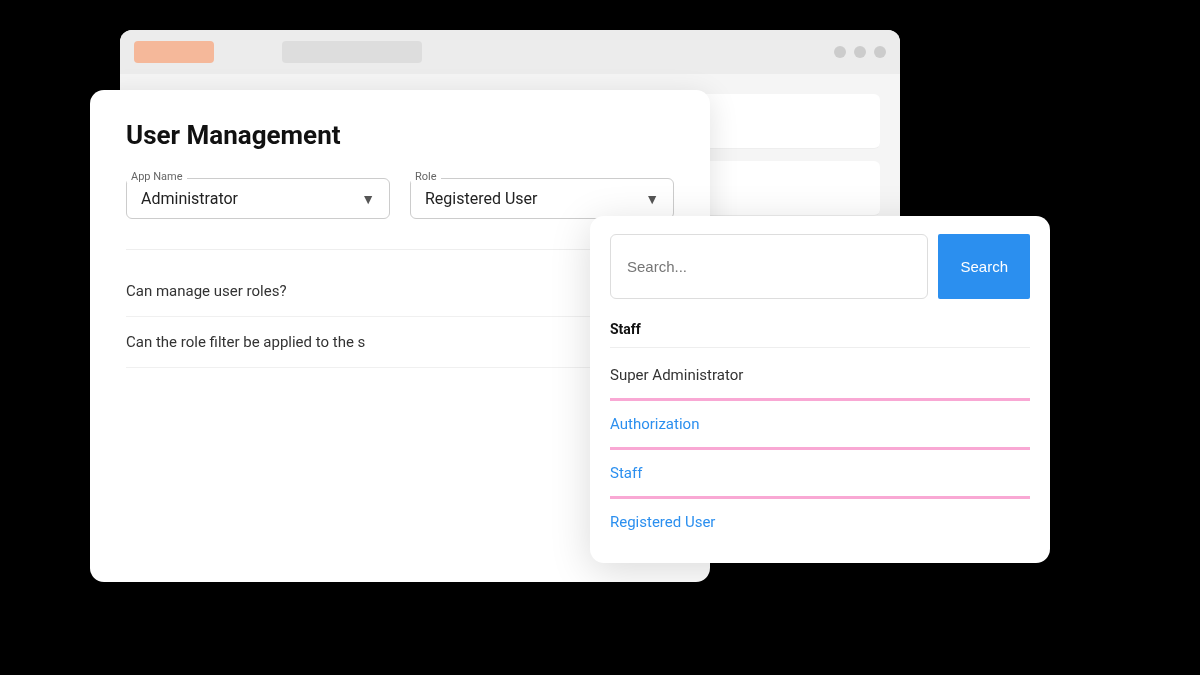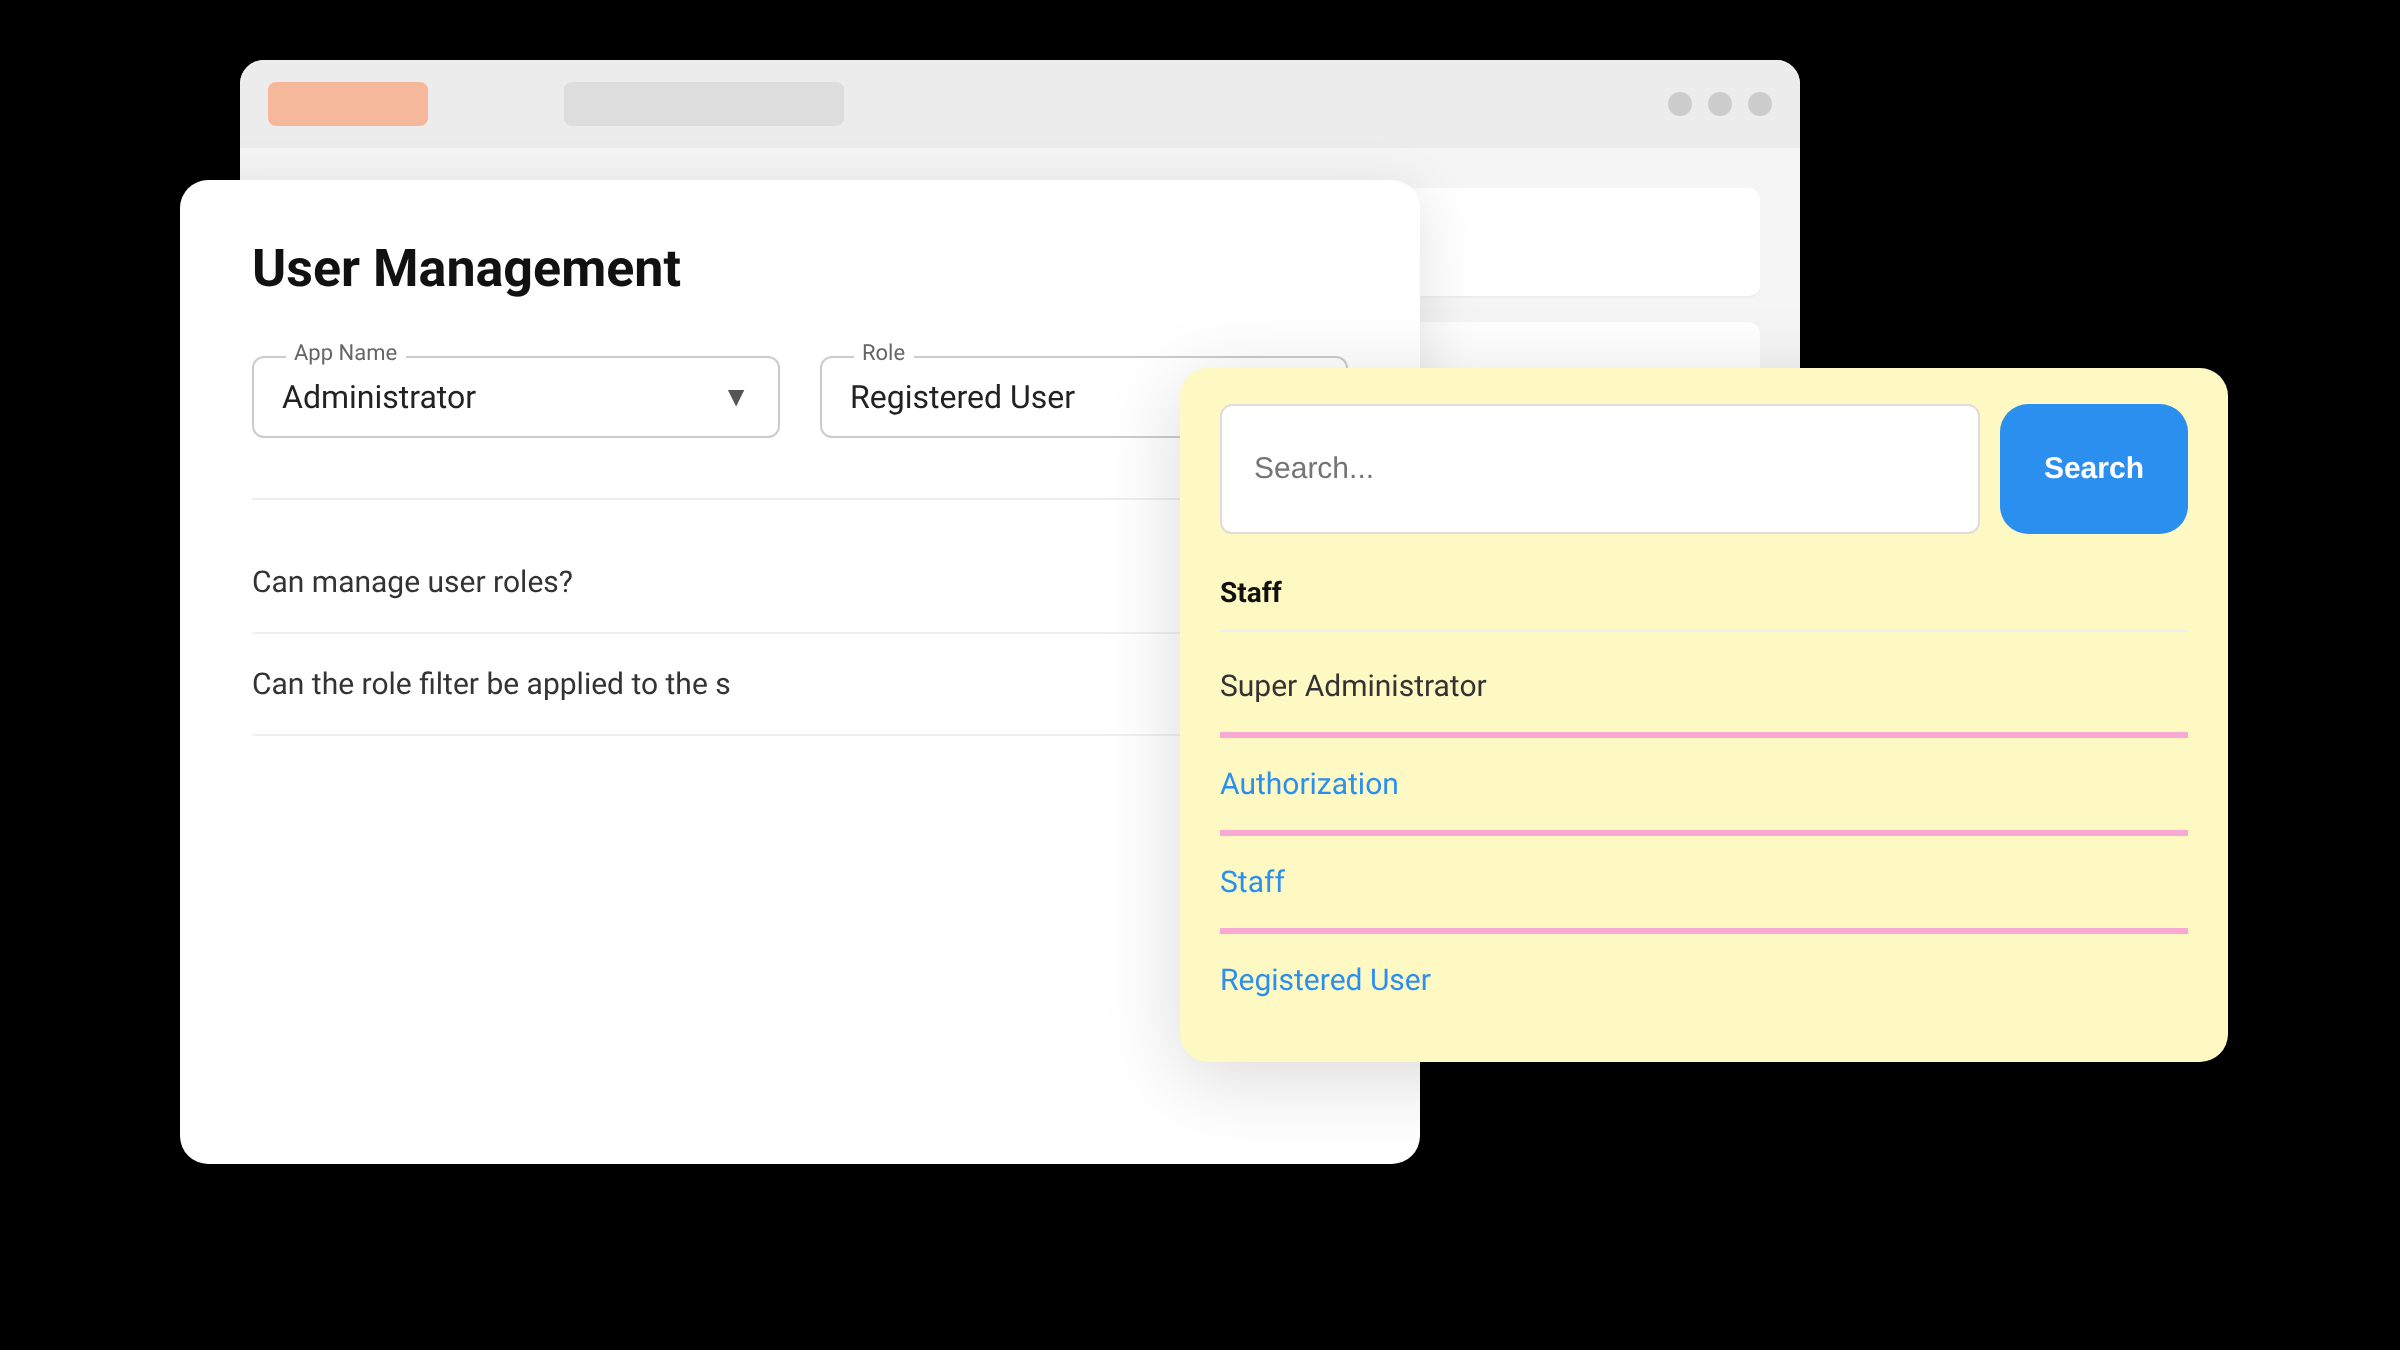--- a/index.html
+++ b/index.html
@@ -153,21 +153,21 @@
       align-items: center;
       justify-content: space-between;
       font-size: 16px;
       color: #222;
       cursor: pointer;
     }
 
     .filter-select-wrapper .label-float {
       position: absolute;
       top: -9px;
-      left: 16px;
+      left: 0;
       font-size: 11px;
       color: #666;
       background: #fff;
       padding: 0 4px;
     }
 
     .chevron-down {
       color: #555;
       font-size: 14px;
       margin-left: 8px;
@@ -182,24 +182,24 @@
     .question-row {
       padding: 16px 0;
       font-size: 15px;
       color: #333;
       border-bottom: 1px solid #f0f0f0;
     }
 
     
     .dropdown-card {
       position: absolute;
-      top: 184px;
+      top: 216px;
       left: 590px;
-      width: 524px;
-      background: #fef9c3;
+      width: 460px;
+      background: #ffffff;
       border-radius: 14px;
       box-shadow: 0 8px 40px rgba(0,0,0,0.15);
       padding: 18px 20px;
       z-index: 20;
     }
 
     .search-row {
       display: flex;
       gap: 10px;
       margin-bottom: 16px;
@@ -212,24 +212,24 @@
       padding: 10px 16px;
       font-size: 15px;
       color: #aaa;
       outline: none;
     }
 
     .search-button {
       background: #2b8fef;
       color: #fff;
       border: none;
-      border-radius: 14px;
+      border-radius: 2px;
       padding: 24px 22px;
       font-size: 15px;
-      font-weight: 700;
+      font-weight: 400;
       cursor: pointer;
     }
 
     .dropdown-col-header {
       font-size: 14px;
       font-weight: 700;
       color: #111;
       padding: 6px 0 10px 0;
       border-bottom: 1px solid #eee;
       margin-bottom: 4px;

